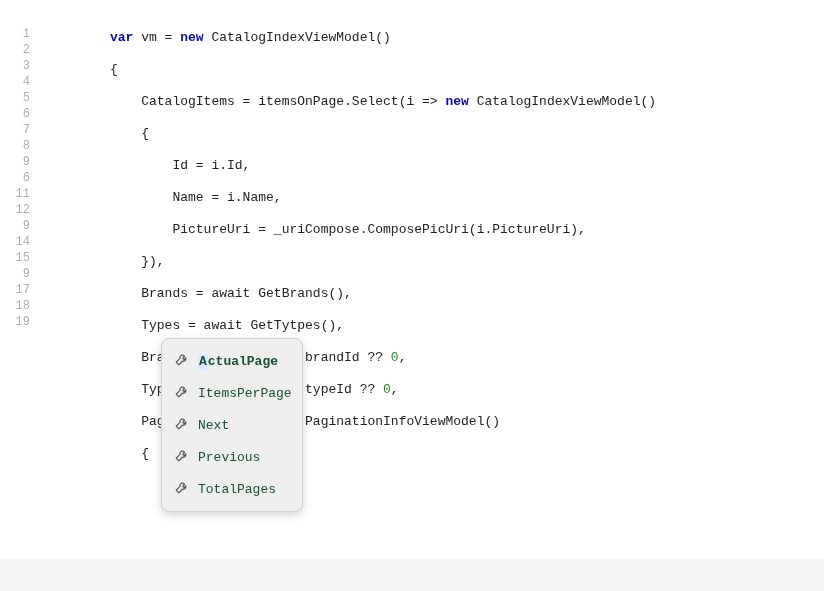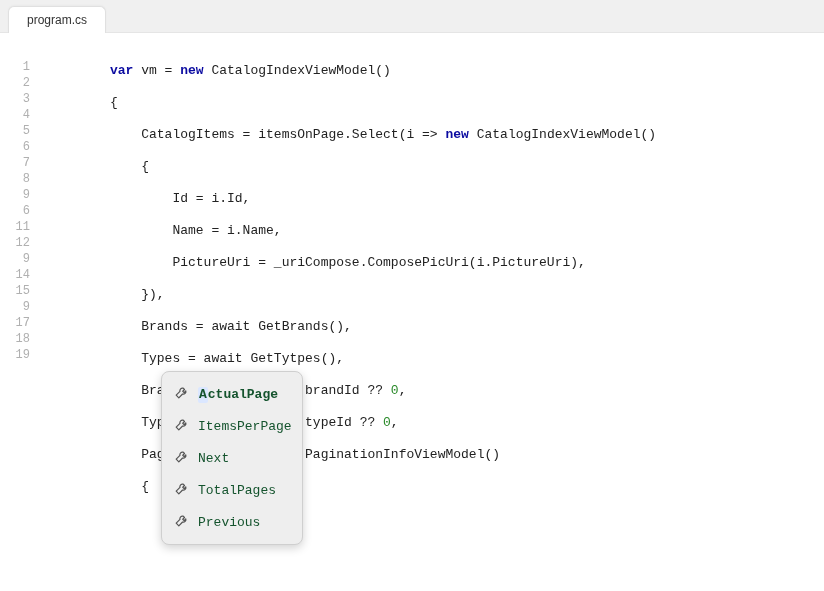--- a/index.html
+++ b/index.html
@@ -116,25 +116,20 @@
   }
   .popup-item.selected .label .rest {
     font-weight: bold;
   }
 </style>
 </head>
 <body>
 
 <div class="window">
 
-  <div class="tabbar">
-    <div class="tab">
-      <span>program.cs</span>
-    </div>
-  </div>
 
   <div class="editor">
     <div class="gutter">
       <div>1</div>
       <div>2</div>
       <div>3</div>
       <div>4</div>
       <div>5</div>
       <div>6</div>
       <div>7</div>
@@ -196,26 +191,26 @@
           </svg>
         </span>
         <span class="label">Next</span>
       </div>
       <div class="popup-item">
         <span class="icon">
           <svg viewBox="0 0 16 16" width="14" height="14" fill="none" stroke="currentColor" stroke-width="1.4" stroke-linecap="round" stroke-linejoin="round">
             <path d="M10.5 2.5a3 3 0 0 0-3.7 3.7L2.5 10.5l3 3 4.3-4.3a3 3 0 0 0 3.7-3.7l-2 2-1.5-1.5 2-2z"></path>
           </svg>
         </span>
+        <span class="label">Previous</span>
+      </div>
+      <div class="popup-item">
+        <span class="icon">
+          <svg viewBox="0 0 16 16" width="14" height="14" fill="none" stroke="currentColor" stroke-width="1.4" stroke-linecap="round" stroke-linejoin="round">
+            <path d="M10.5 2.5a3 3 0 0 0-3.7 3.7L2.5 10.5l3 3 4.3-4.3a3 3 0 0 0 3.7-3.7l-2 2-1.5-1.5 2-2z"></path>
+          </svg>
+        </span>
         <span class="label">TotalPages</span>
-      </div>
-      <div class="popup-item">
-        <span class="icon">
-          <svg viewBox="0 0 16 16" width="14" height="14" fill="none" stroke="currentColor" stroke-width="1.4" stroke-linecap="round" stroke-linejoin="round">
-            <path d="M10.5 2.5a3 3 0 0 0-3.7 3.7L2.5 10.5l3 3 4.3-4.3a3 3 0 0 0 3.7-3.7l-2 2-1.5-1.5 2-2z"></path>
-          </svg>
-        </span>
-        <span class="label">Previous</span>
       </div>
     </div>
 
   </div>
 </div>
 
 </body></html>

